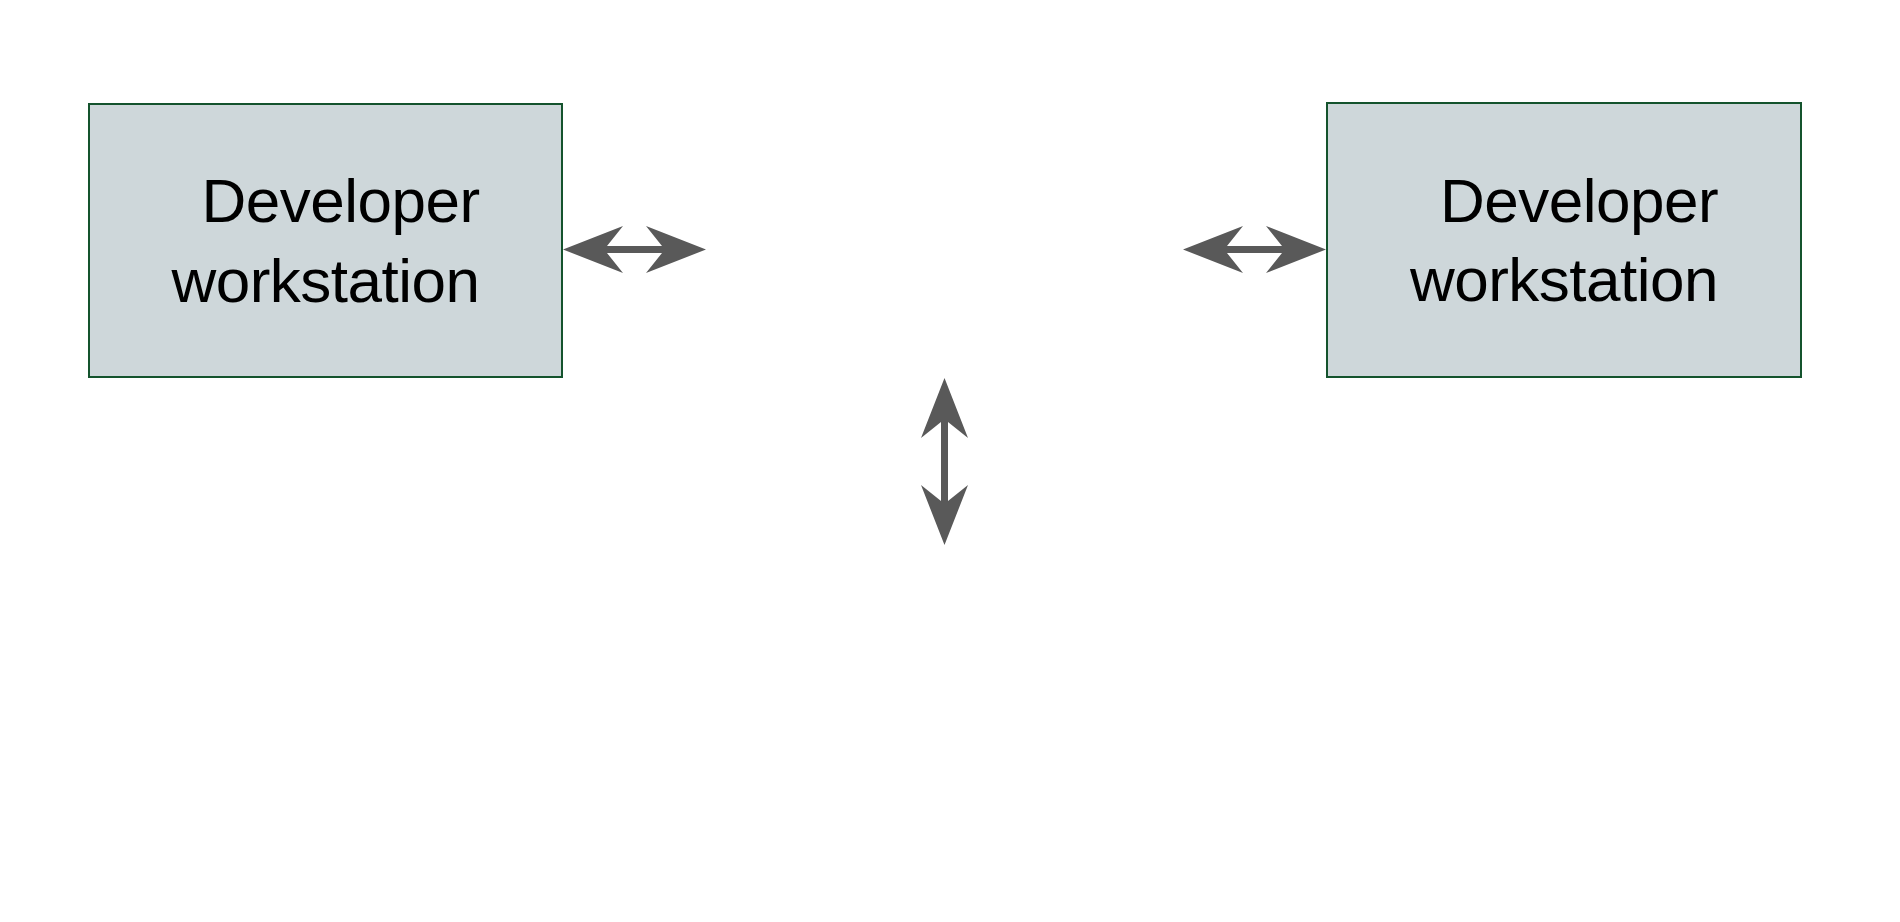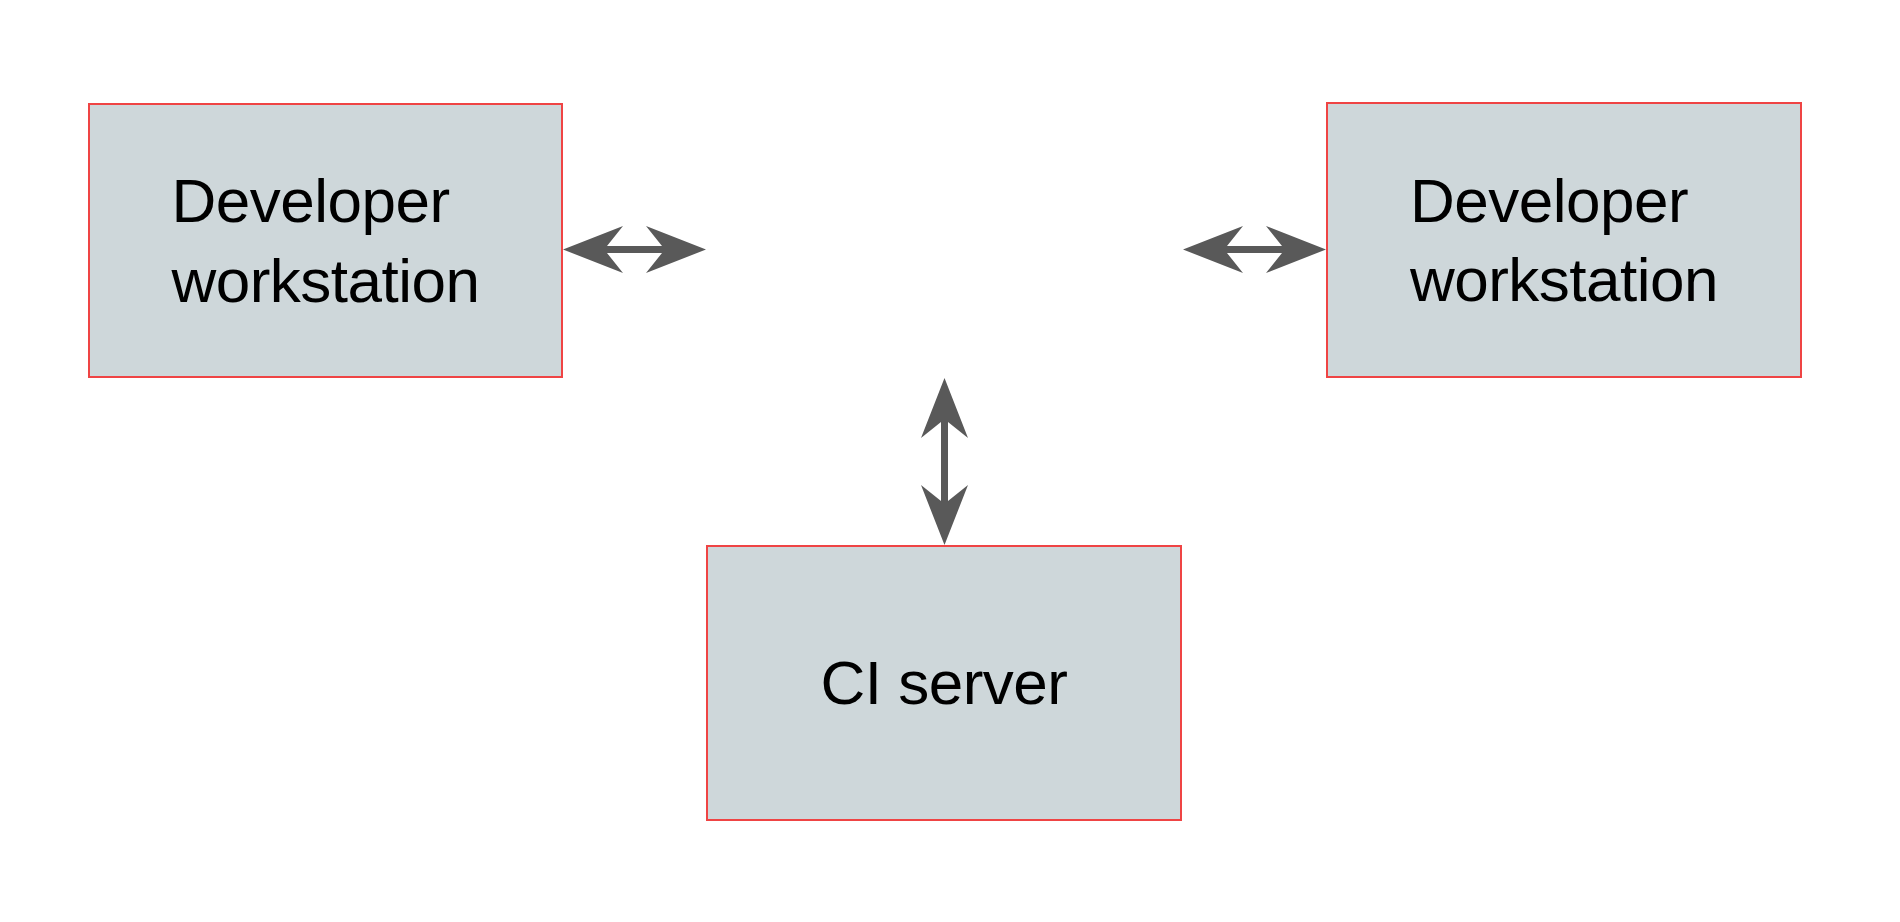--- a/index.html
+++ b/index.html
@@ -21,25 +21,25 @@
     width: 1900px;
     height: 922px;
     background: #ffffff;
   }
 
   
   .node {
     position: absolute;
     box-sizing: border-box;
     background: #ced7da;
-    border: 2px solid #ef4444;
+    border: 2px solid #14532d;
     display: flex;
     align-items: center;
     justify-content: center;
-    text-align: left;
+    text-align: right;
   }
   .node-label {
     display: block;
     color: #000000;
     font-size: 62px;
     line-height: 1.28;
     letter-spacing: -0.5px;
     font-weight: 400;
     white-space: pre-line;
     padding: 0 6px;
@@ -99,17 +99,14 @@
     <span class="node-label">Developer
 workstation</span>
   </div>
 
 
   <div class="node" id="node-dev-right">
     <span class="node-label">Developer
 workstation</span>
   </div>
 
-  <div class="node" id="node-ci">
-    <span class="node-label">CI server</span>
-  </div>
 
 </div>
 
 </body></html>

